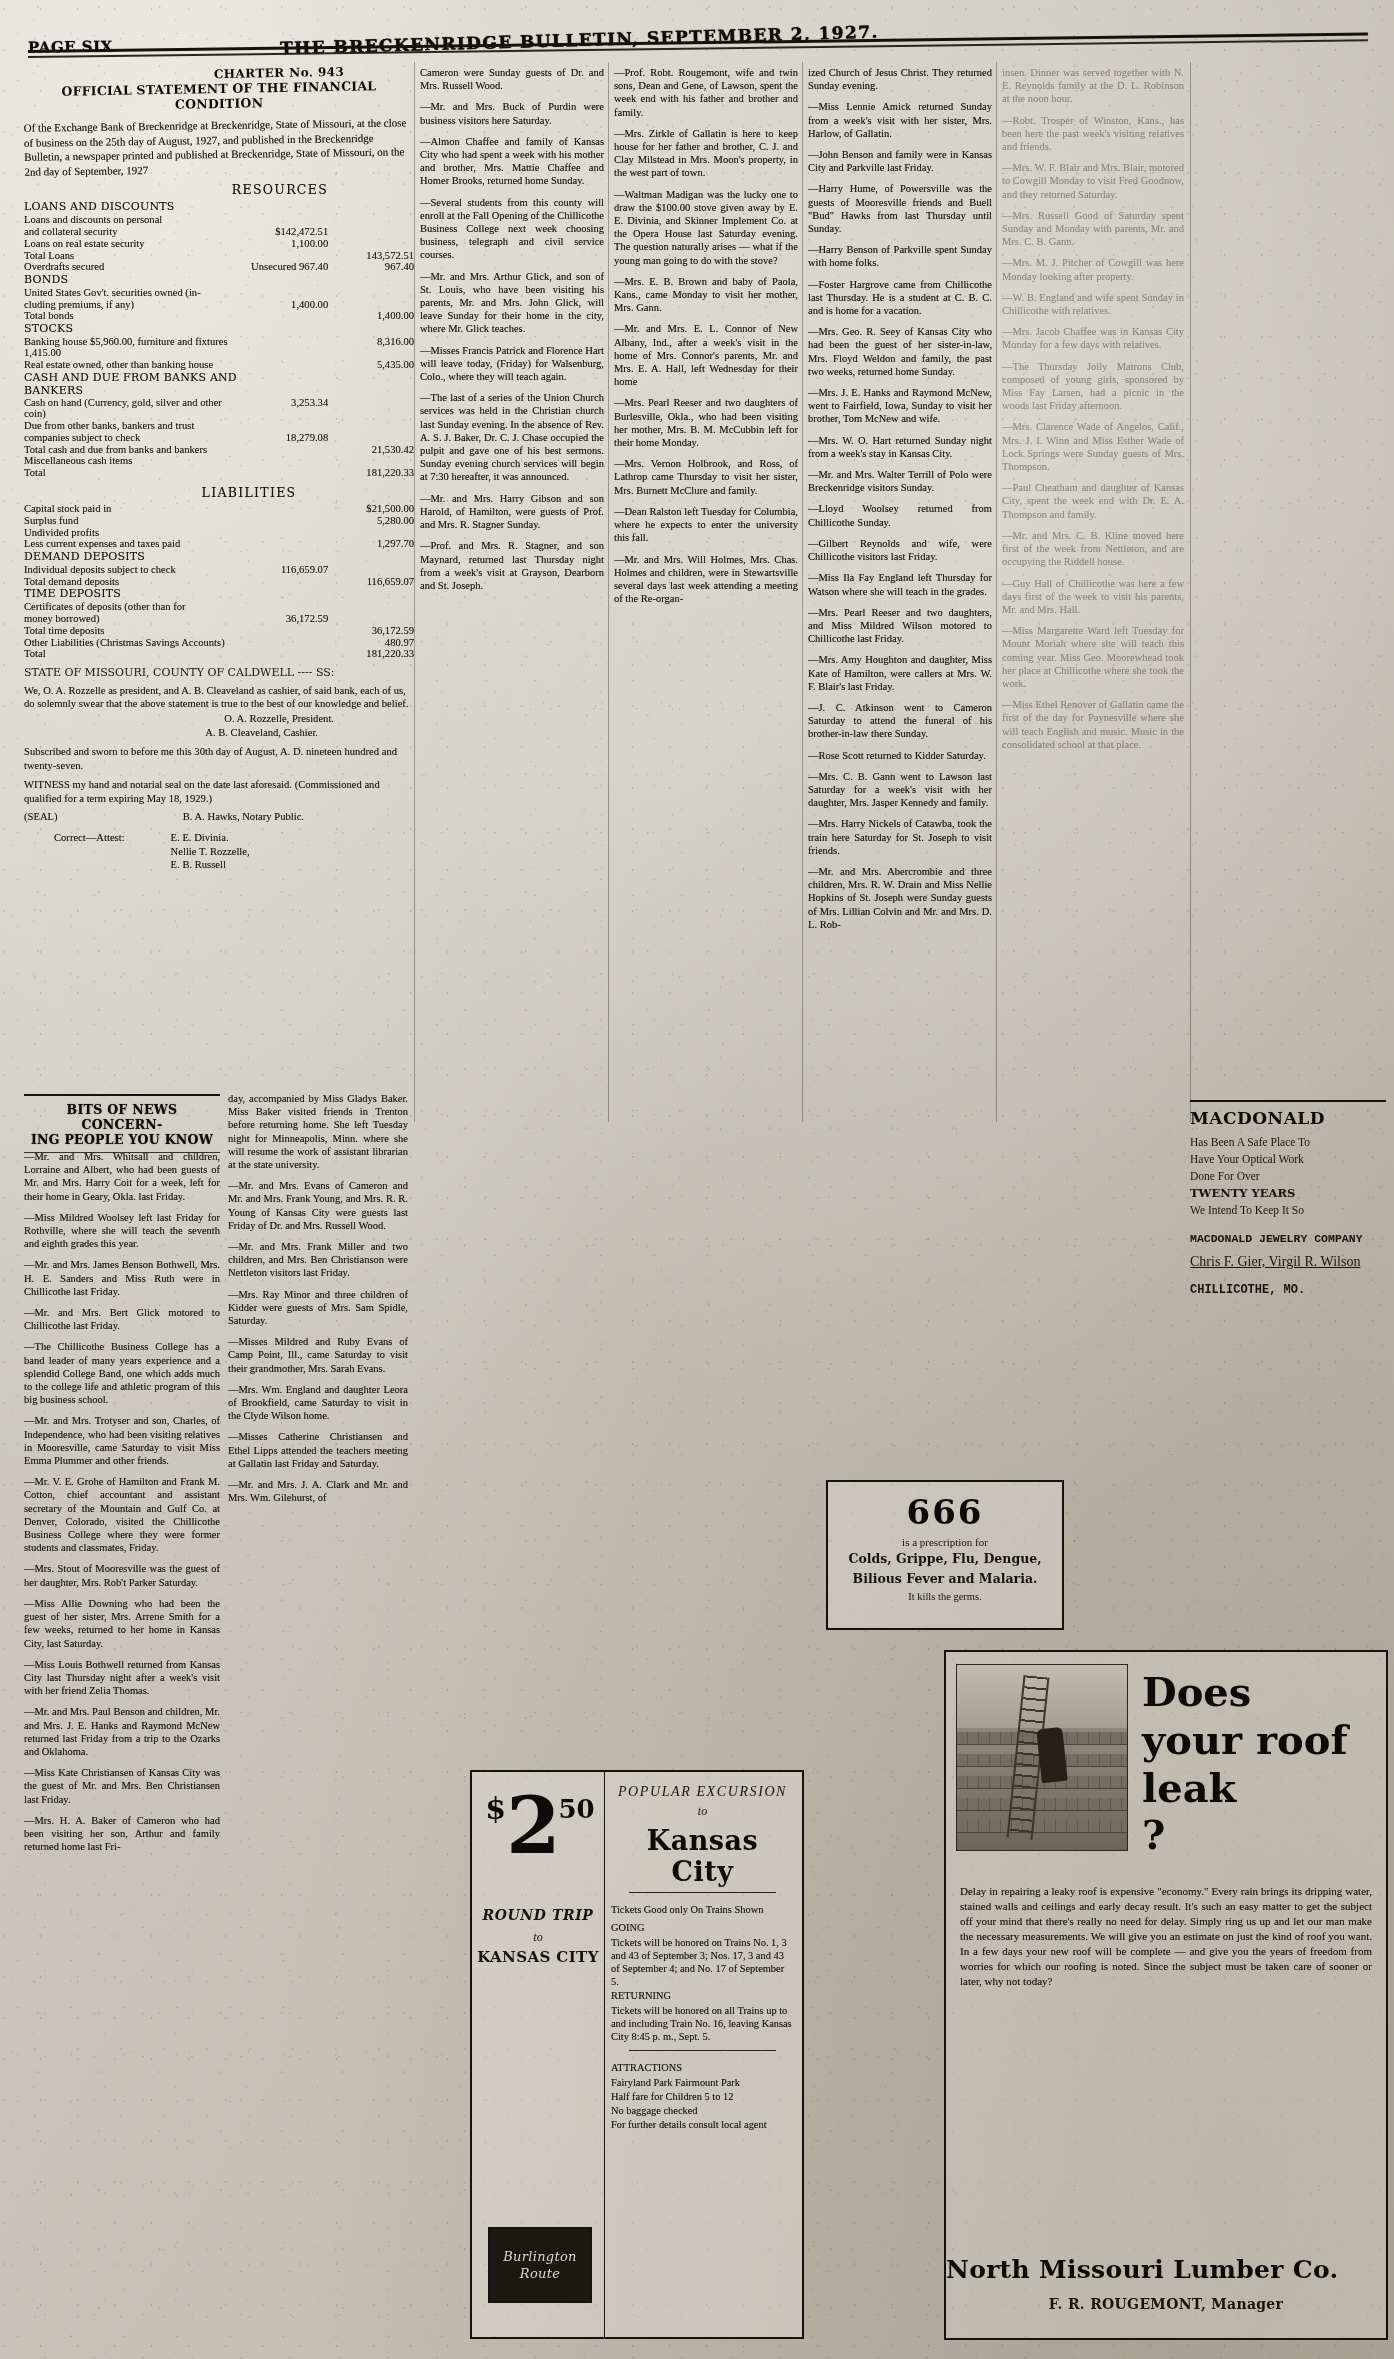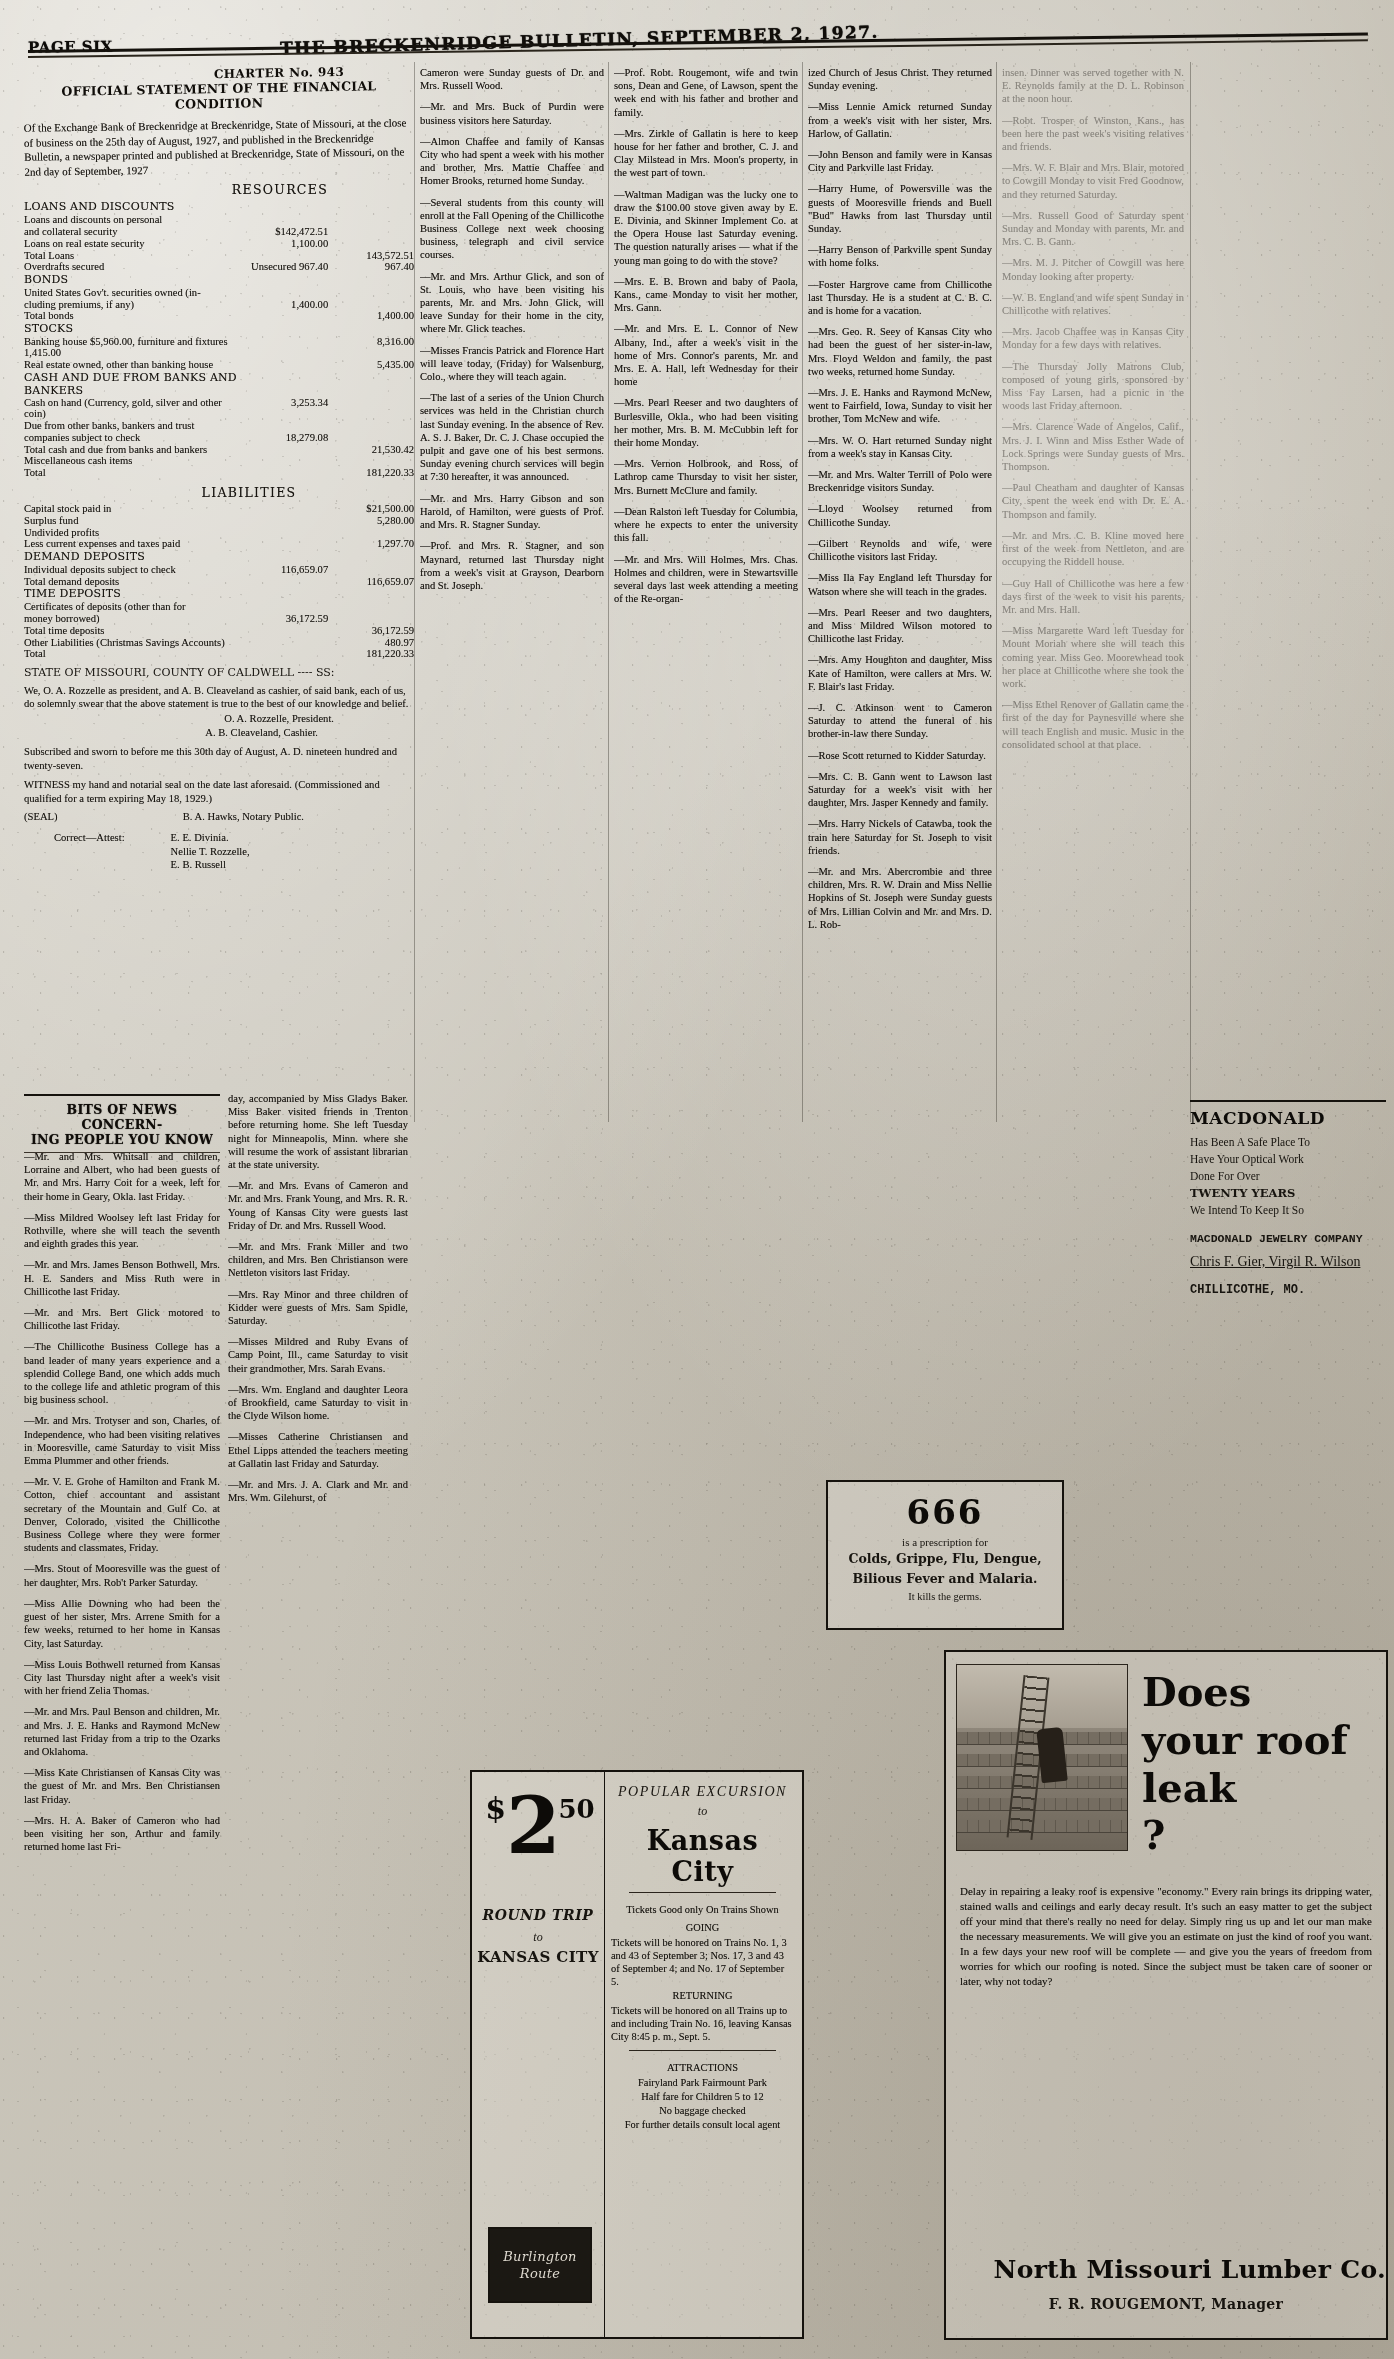--- a/index.html
+++ b/index.html
@@ -176,21 +176,21 @@
   .pop-exc{
     text-align:center;font-family:"Liberation Serif", serif;font-style:italic;
     font-size:14px;letter-spacing:1.6px;margin-top:6px;
   }
   .pop-to{text-align:center;font-style:italic;font-size:12px;margin-top:4px;font-family:"Liberation Serif",serif;}
   .kc-big{
     text-align:center;font-family:"DejaVu Serif", serif;font-weight:700;
     font-size:27px;letter-spacing:.5px;margin-top:6px;color:#0d0b08;
   }
   .exc-body{font-family:"Liberation Serif", serif;font-size:10.4px;line-height:13px;
-    text-align:center;margin-top:10px;text-shadow:0 0 .5px rgba(0,0,0,.4);}
+    margin-top:10px;text-shadow:0 0 .5px rgba(0,0,0,.4);}
   .exc-rule{height:1.2px;background:#2a241c;margin:5px 18px;}
 
   
   .ad666{
     position:absolute;left:826px;top:1480px;width:238px;height:150px;
     border:2px solid #15120d;background:rgba(238,235,228,.34);
     text-align:center;box-sizing:border-box;padding-top:10px;
   }
   .n666{font-family:"DejaVu Serif", serif;font-weight:700;font-size:34px;letter-spacing:2px;color:#0d0b08;}
   .t666a{font-family:"Liberation Serif",serif;font-size:11px;margin-top:4px;}
@@ -236,21 +236,21 @@
   .does .l1{font-size:40px;line-height:48px;}
   .does .l2{font-size:40px;line-height:48px;}
   .does .l3{font-size:40px;line-height:48px;}
   .does .q{font-size:40px;line-height:46px;}
   .lum-body{
     position:absolute;left:14px;top:232px;width:412px;
     font-family:"Liberation Serif",serif;font-size:11px;line-height:15px;
     text-align:justify;text-shadow:0 0 .5px rgba(0,0,0,.4);
   }
   .lum-name{
-    position:absolute;left:0;bottom:54px;width:100%;text-align:right;
+    position:absolute;left:0;bottom:54px;width:100%;text-align:left;
     font-family:"DejaVu Serif",serif;font-weight:700;font-size:25px;letter-spacing:.3px;color:#0d0b08;
   }
   .lum-mgr{
     position:absolute;left:0;bottom:26px;width:100%;text-align:center;
     font-family:"DejaVu Serif",serif;font-weight:700;font-size:14px;letter-spacing:.3px;
   }
 
   
   .faded{opacity:.40;}
   .faded2{opacity:.30;}

